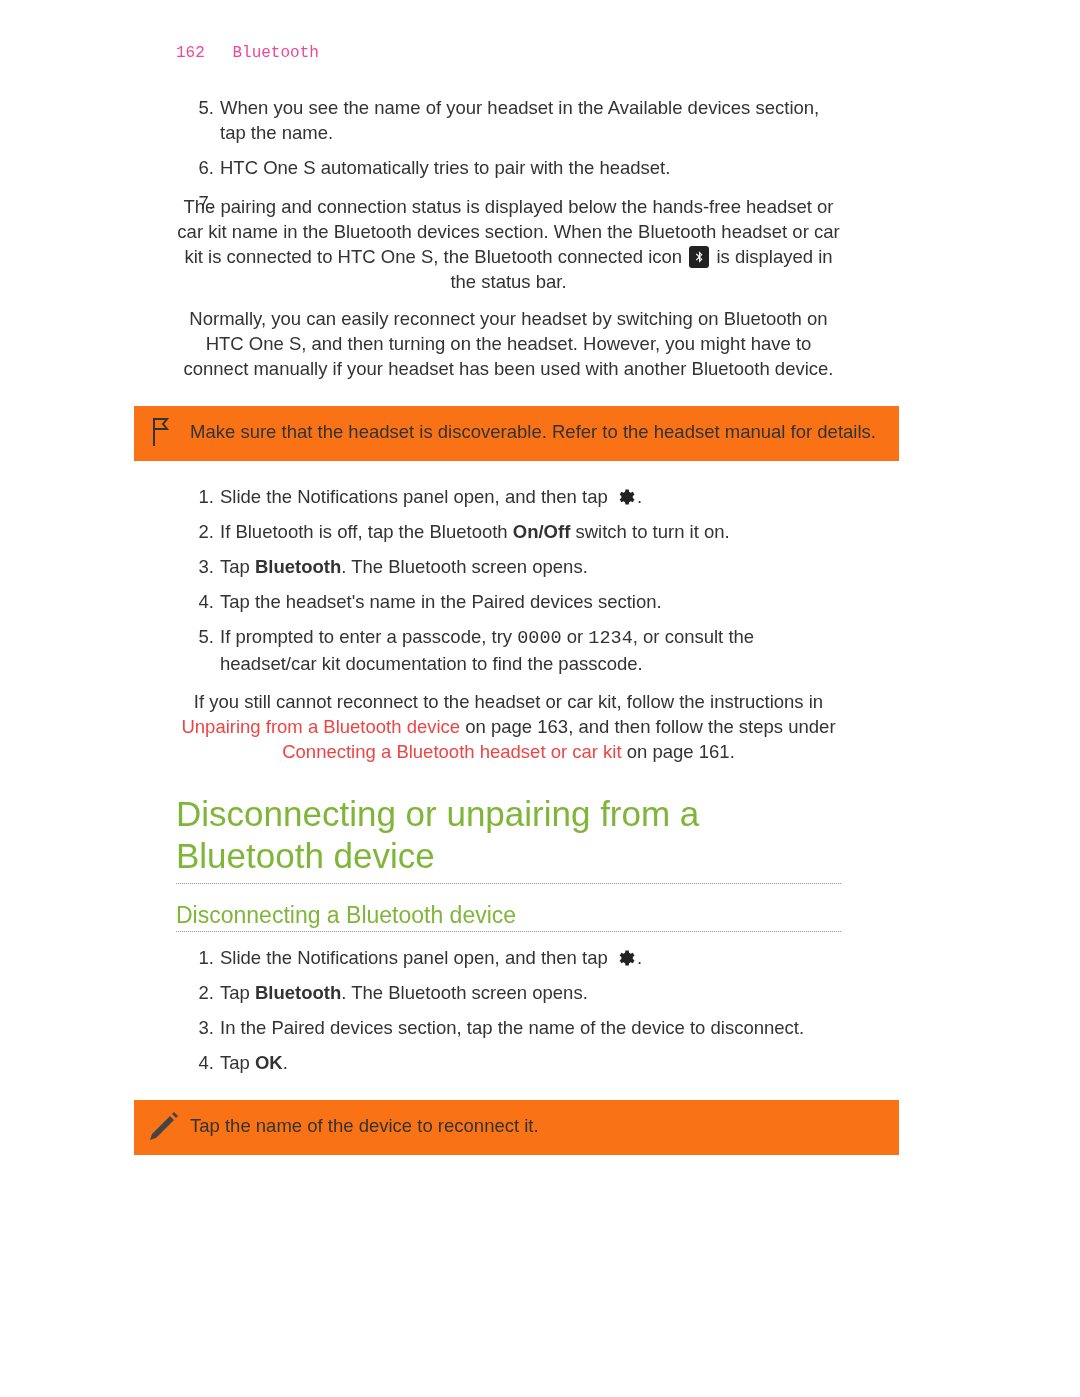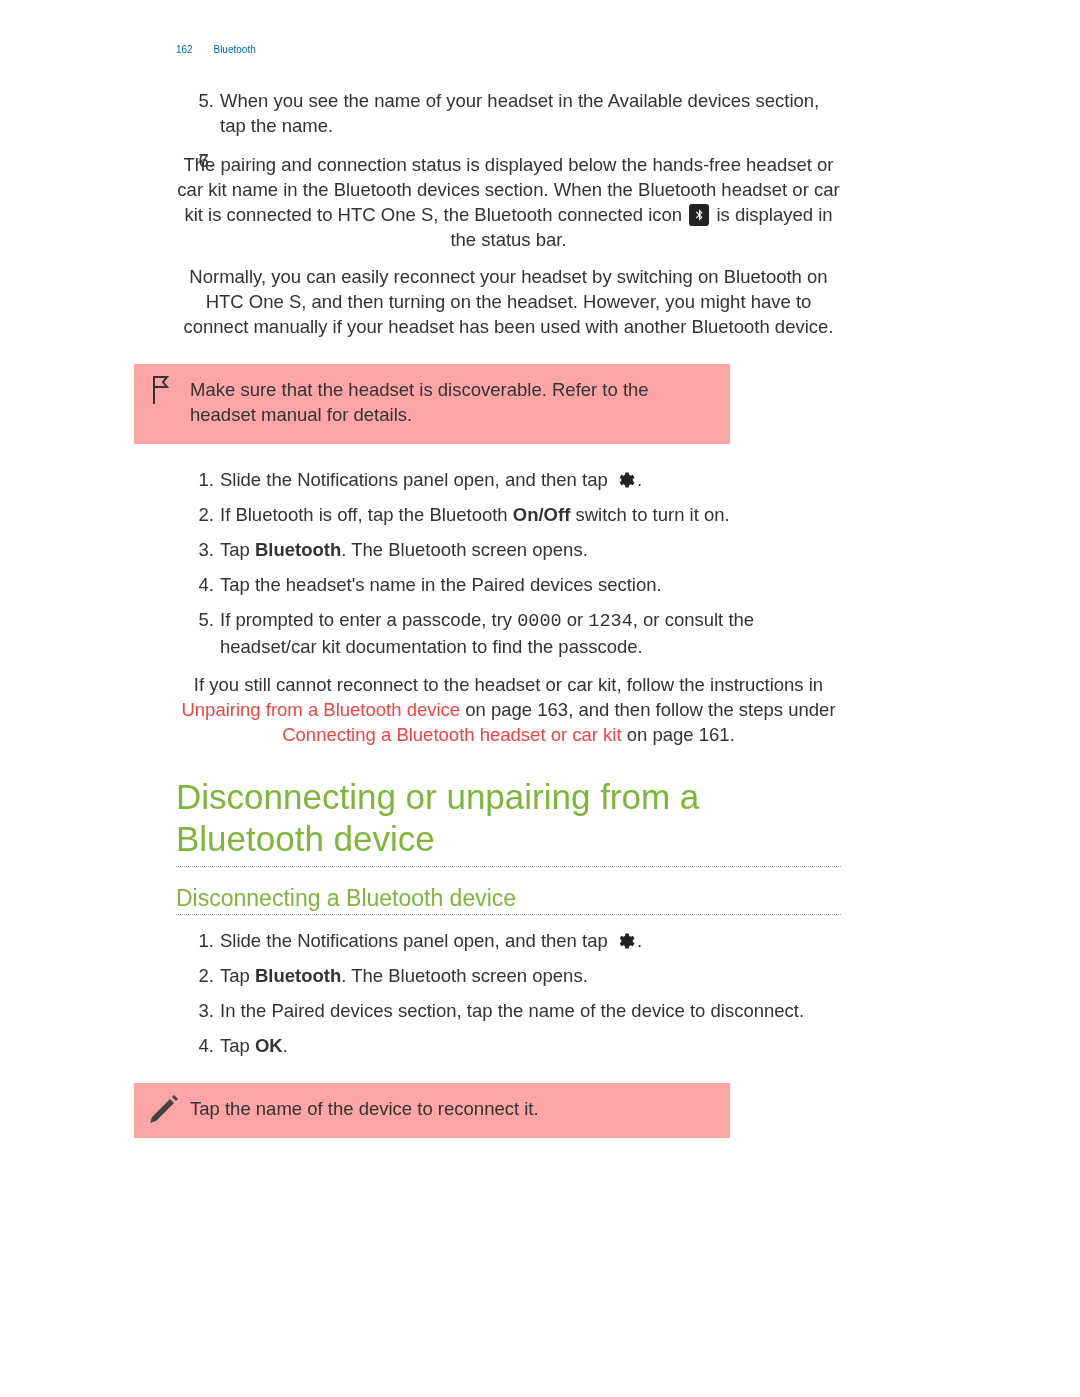--- a/index.html
+++ b/index.html
@@ -11,23 +11,24 @@
     color: #333333;
     position: relative;
   }
   .page {
     position: absolute;
     left: 176px;
     top: 44px;
     width: 665px;
   }
   .page-header {
-    font-size: 10px;
-    color: #0369a1;
+    font-size: 16px;
+    color: #ec4899;
     margin-bottom: 34px;
+    font-family: Liberation Mono, monospace;
   }
   .page-header .pn { margin-right: 18px; }
   ol.continued { list-style: none; }
   ol.continued li,
   ol.start1 li {
     position: relative;
     padding-left: 44px;
     margin-bottom: 10px;
     font-size: 18.5px;
     line-height: 1.35;
@@ -86,22 +87,22 @@
     font-size: 35px;
     line-height: 1.2;
     margin-top: 28px;
     margin-bottom: 4px;
     border-bottom: 1px dotted #999;
     padding-bottom: 6px;
   }
   .callout {
     position: relative;
     left: -42px;
-    width: 596px;
-    background: #fca5a5;
+    width: 765px;
+    background: #f97316;
     padding: 14px 20px 16px 56px;
     margin-top: 24px;
     margin-bottom: 24px;
     font-size: 18.5px;
     line-height: 1.35;
   }
   .callout .flag-icon,
   .callout .pencil-icon {
     position: absolute;
     left: 14px;
@@ -123,20 +124,21 @@
     <span>Bluetooth</span>
   </div>
 
   <ol class="continued">
     <li>
       <span class="num">5.</span>
       <span>When you see the name of your headset in the Available devices section, tap the name.</span>
     </li>
     <li>
       <span class="num">6.</span>
+      <span>HTC One S automatically tries to pair with the headset.</span>
     </li>
     <li>
       <span class="num">7.</span>
     </li>
   </ol>
 
   <p class="body">
     <span>The pairing and connection status is displayed below the hands-free headset or car kit name in the Bluetooth devices section. When the Bluetooth headset or car kit is connected to HTC One S, the Bluetooth connected icon </span>
     <span class="inline-icon bt-icon">
       <svg viewBox="0 0 24 24" width="14" height="16">

